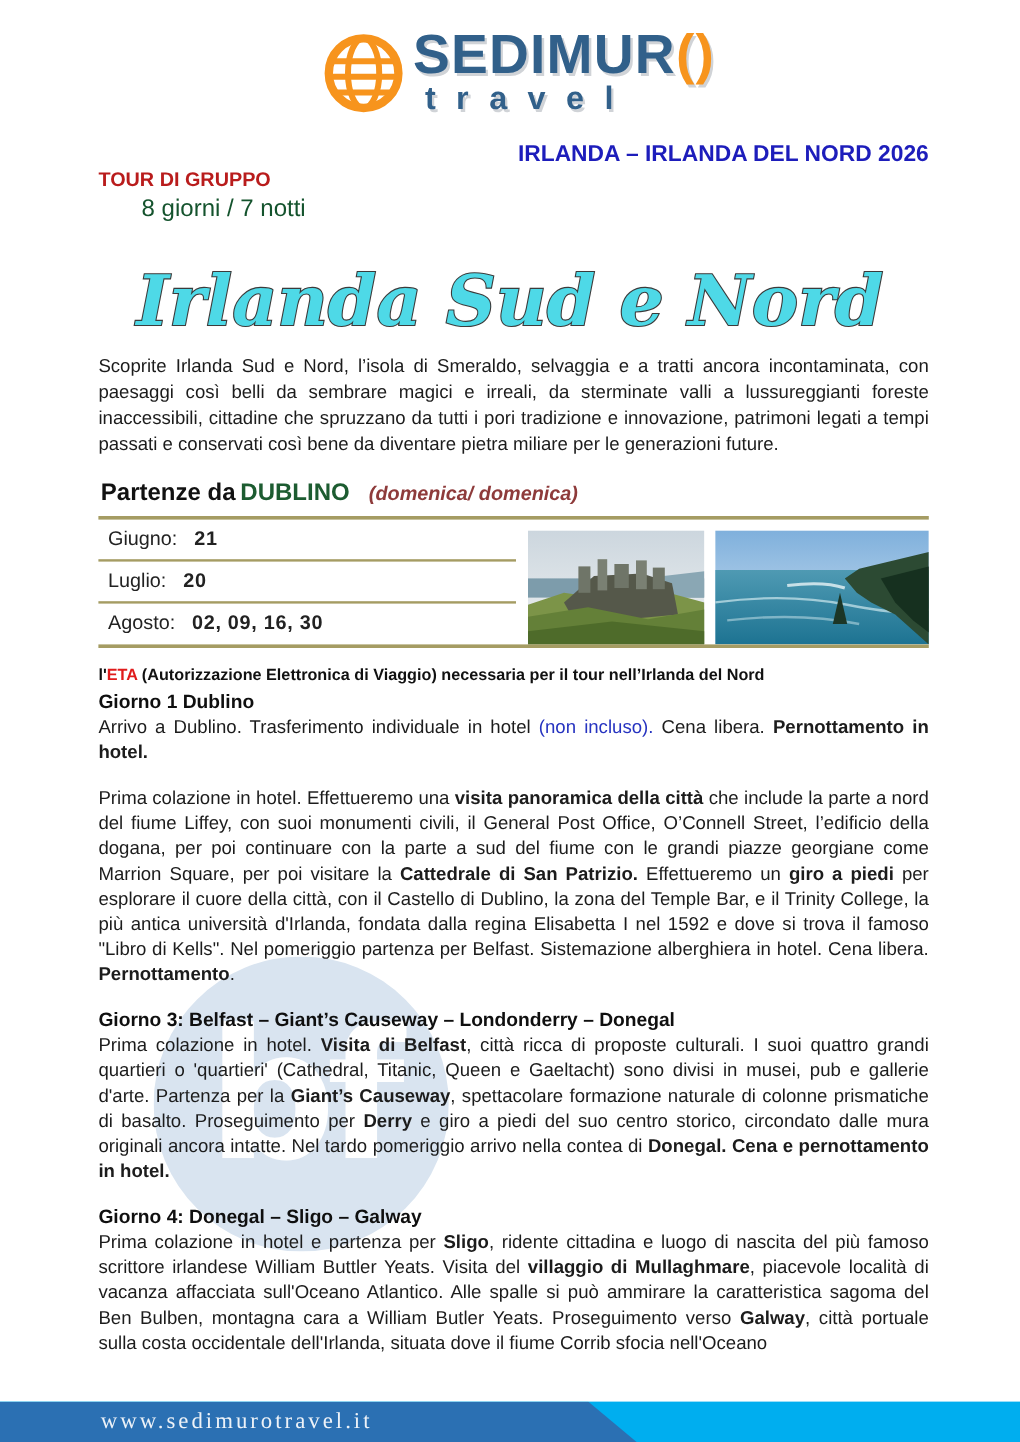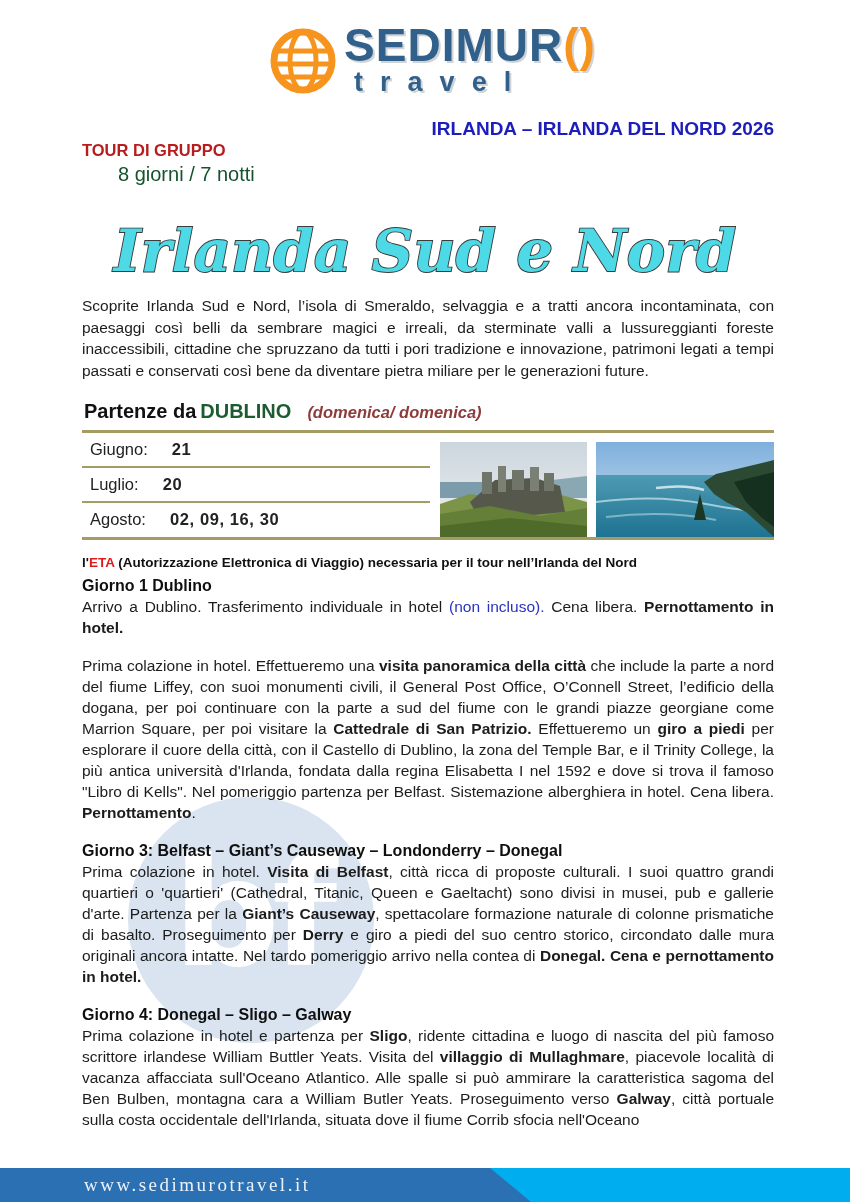--- a/index.html
+++ b/index.html
@@ -36,21 +36,21 @@
     text-align:justify;color:#1c1c1c;z-index:1;}
   
   .dep-heading{position:absolute;top:400px;left:84px;z-index:1;font-size:20px;font-weight:bold;color:#111;}
   .dep-heading .city{color:var(--green);margin-left:4px;}
   .dep-heading .note{color:var(--maroon);font-style:italic;font-weight:600;font-size:16.5px;margin-left:16px;}
   .rule{position:absolute;height:2.5px;background:var(--olive);z-index:1;}
   .rule-top{top:430px;left:82px;width:692px;}
   .rule-bottom{top:537px;left:82px;width:692px;}
   .dep-table{position:absolute;top:433px;left:82px;width:348px;z-index:1;}
   .dep-row{height:33px;display:flex;align-items:center;font-size:16.5px;color:#222;padding-left:8px;}
-  .dep-row .lbl{margin-right:24px;}
+  .dep-row .lbl{margin-right:14px;}
   .dep-row .val{font-weight:600;letter-spacing:.6px;}
   .dep-sep{height:2px;background:var(--olive);}
   .photos{position:absolute;top:442px;left:440px;display:flex;gap:9px;z-index:1;}
   .photo{display:block;}
   .eta{position:absolute;top:542px;left:82px;font-size:13.5px;font-weight:700;color:#111;z-index:1;margin-top:13px;}
   
   .itinerary{position:absolute;top:575px;left:82px;width:692px;z-index:1;}
   .section{margin-bottom:17px;}
   .section h3{margin:0;font-size:16px;font-weight:bold;line-height:21px;color:#0f0f0f;}
   .section p{margin:0;font-size:15.5px;line-height:21px;text-align:justify;color:#1c1c1c;}

